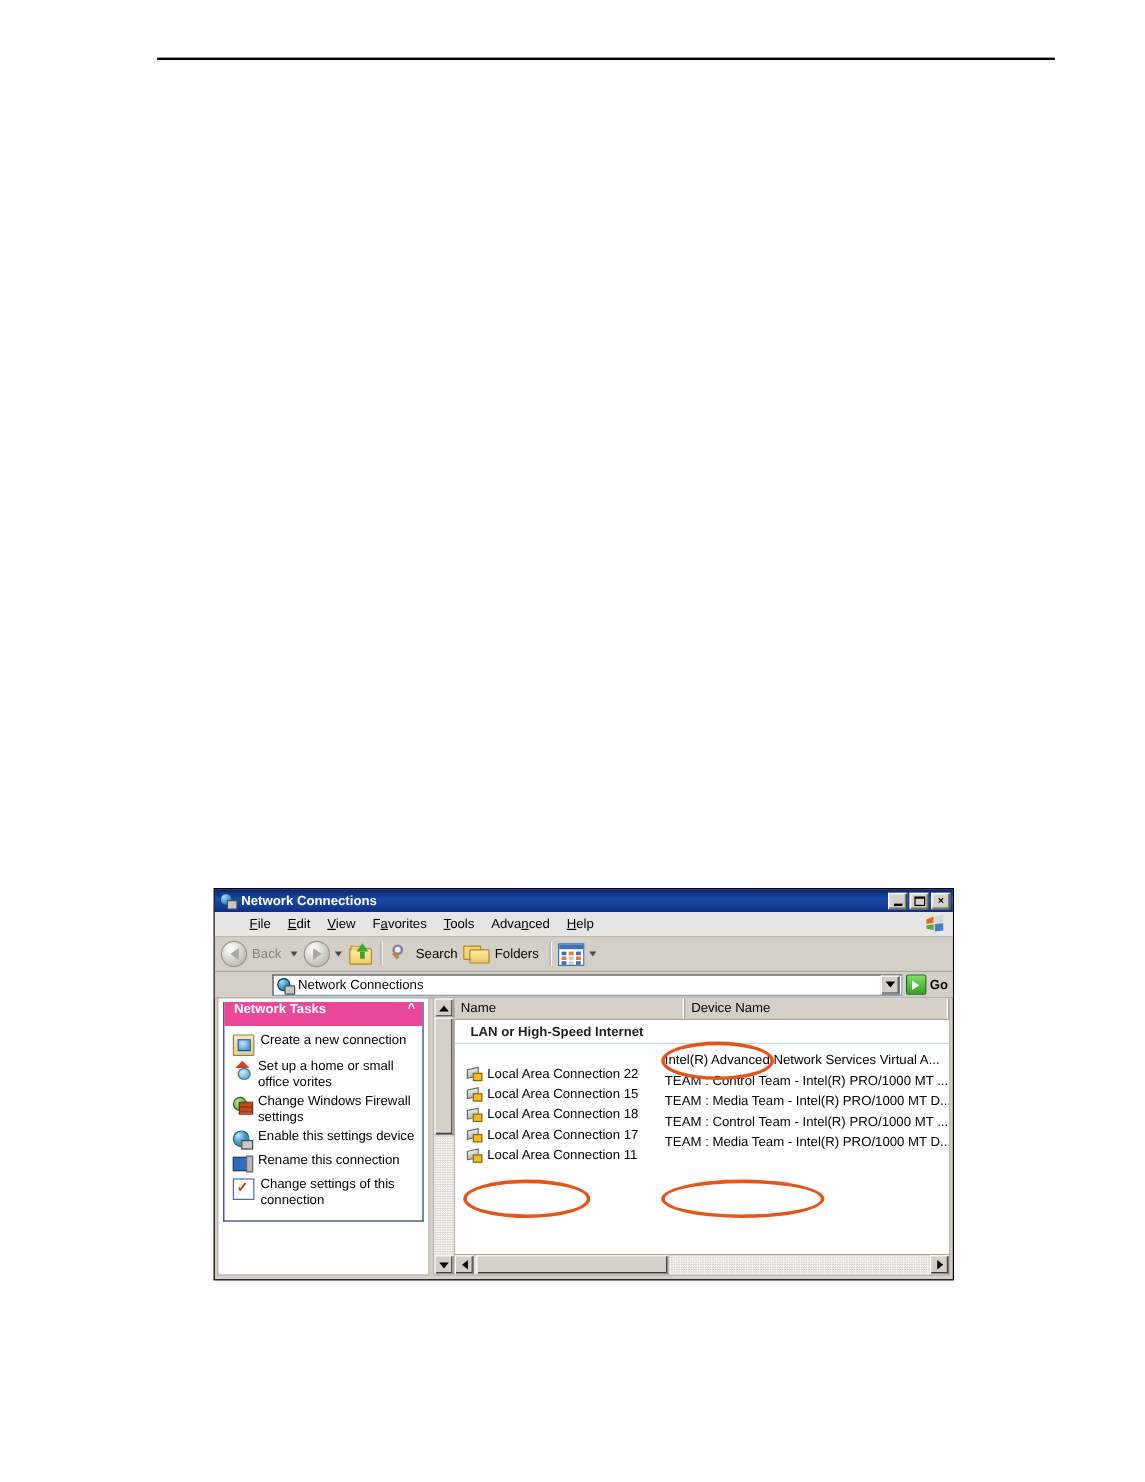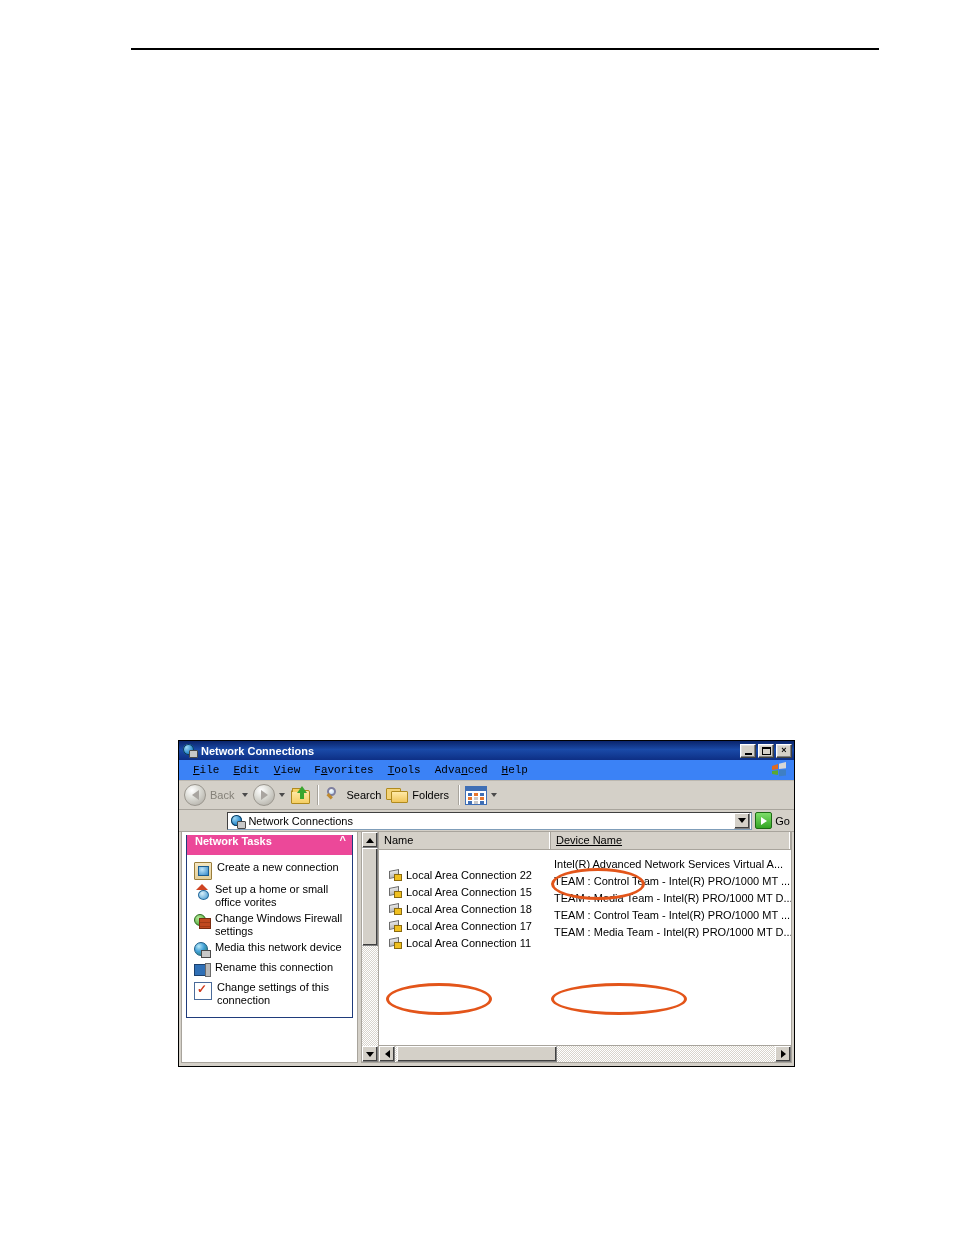--- a/index.html
+++ b/index.html
@@ -96,27 +96,26 @@
     font-family: "Liberation Sans", sans-serif;
     color: #000;
   }
   .tb-min .glyph { align-items: flex-end; padding-bottom: 2px; }
   .tb-min .bar { width: 7px; height: 2px; background: #000; }
   .tb-max .box { width: 9px; height: 8px; border: 1px solid #000; border-top-width: 2px; box-sizing: border-box; }
 
   
   .menubar {
     height: 20px;
-    background: #3b82f6;
+    background: #e5e5e5;
     display: flex;
     align-items: center;
-    padding-left: 7px;
+    padding-left: 22px;
     border-bottom: 1px solid #bcb8b0;
     position: relative;
-    font-family: Liberation Mono, monospace;
   }
   .menu-item {
     padding: 2px 7px;
     font-size: 11px;
     white-space: nowrap;
     color: #000;
   }
   .menu-item u { text-decoration: underline; }
   .win-flag {
     position: absolute;
@@ -268,21 +267,21 @@
     border-radius: 2px;
     display: flex; align-items: center; justify-content: center;
     box-sizing: border-box;
   }
   .go-icon .ar {
     width: 0; height: 0;
     border-top: 4px solid transparent;
     border-bottom: 4px solid transparent;
     border-left: 6px solid #ffffff;
   }
-  .go-label { font-size: 11px; color: #000; padding-left: 3px; }
+  .go-label { font-size: 11px; color: #000; padding-left: 3px; font-weight: bold; }
 
   
   .win-body {
     position: absolute;
     left: 2px; right: 2px;
     top: 90px; bottom: 3px;
     display: flex;
   }
 
   
@@ -430,22 +429,22 @@
   }
   .col {
     font-size: 11px;
     color: #000;
     padding: 2px 0 0 5px;
     border-right: 1px solid #a8a49c;
     box-shadow: inset -1px 0 0 #ffffff;
     box-sizing: border-box;
     white-space: nowrap;
   }
-  .col.name { width: 172px; flex: none; }
-  .col.device { flex: 1 1 auto; text-decoration: underline; }
+  .col.name { width: 192px; flex: none; }
+  .col.device { flex: 1 1 auto; }
 
   .group-header {
     font-size: 11px;
     font-weight: bold;
     color: #1f1f1f;
     padding: 4px 0 3px 13px;
     border-bottom: 1px solid #c9d9ea;
     flex: none;
   }
   .rows { flex: 1 1 auto; overflow: hidden; padding-top: 5px; }
@@ -621,21 +620,21 @@
           <div class="task">
             <span class="task-icon ic-home"></span>
             <span class="task-label">Set up a home or small office vorites</span>
           </div>
           <div class="task">
             <span class="task-icon ic-fire"></span>
             <span class="task-label">Change Windows Firewall settings</span>
           </div>
           <div class="task">
             <span class="task-icon ic-enable"></span>
-            <span class="task-label">Media this network device</span>
+            <span class="task-label">Enable this settings device</span>
           </div>
           <div class="task">
             <span class="task-icon ic-rename"></span>
             <span class="task-label">Rename this connection</span>
           </div>
           <div class="task">
             <span class="task-icon ic-settings"></span>
             <span class="task-label">Change settings of this connection</span>
           </div>
         </div>
@@ -654,20 +653,21 @@
             <span class="arrow-down"></span>
           </div>
       </div>
 
       <div class="list-main">
         <div class="col-header">
           <div class="col name">Name</div>
           <div class="col device">Device Name</div>
         </div>
 
+        <div class="group-header">LAN or High-Speed Internet</div>
 
         <div class="rows">
           <div class="row">
             <div class="cell-name">
               <span class="nic-icon"></span>
               <span class="row-label">Local Area Connection 22</span>
             </div>
             <div class="cell-device">Intel(R) Advanced Network Services Virtual A...</div>
           </div>
           <div class="row">

